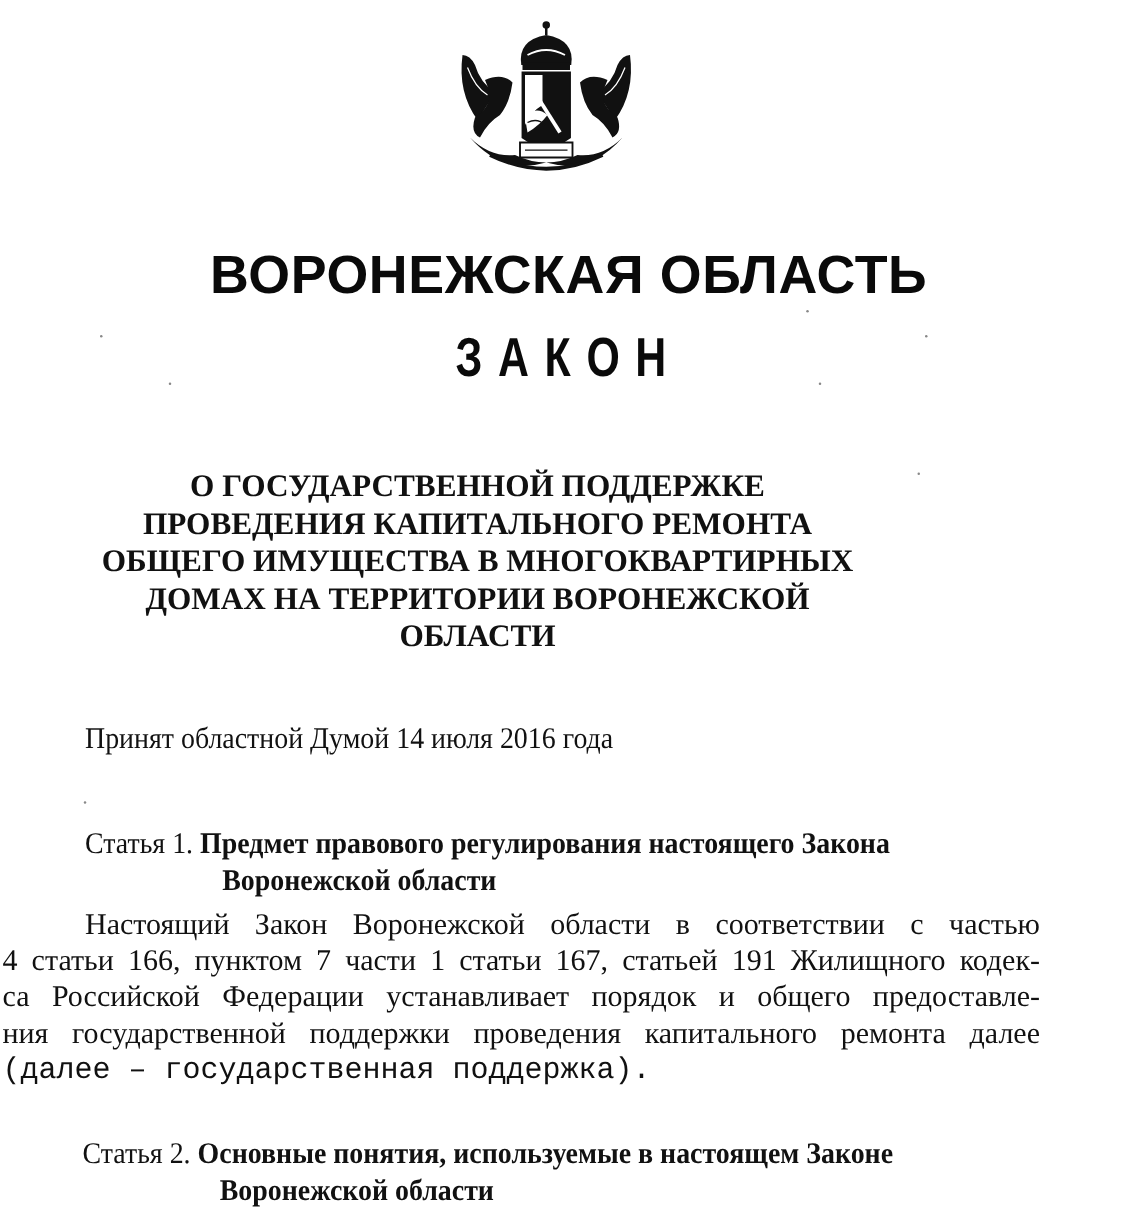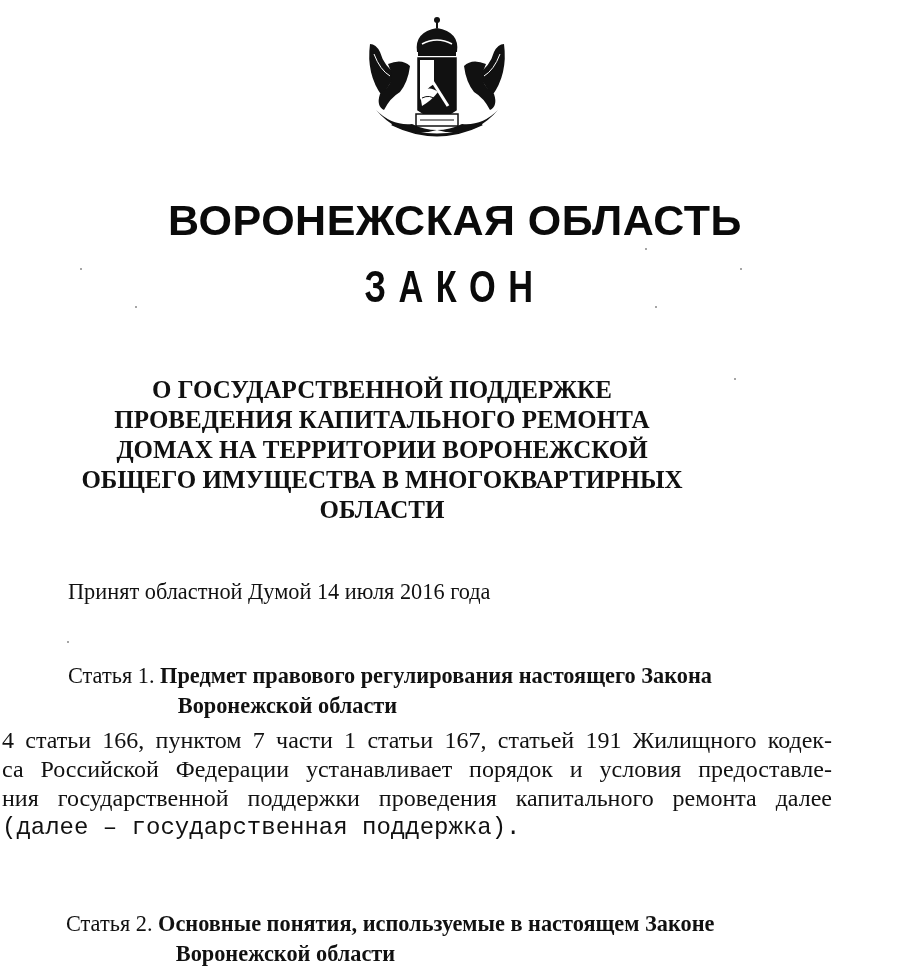--- a/index.html
+++ b/index.html
@@ -79,36 +79,37 @@
     <path d="M30 110 Q75 132 120 110" stroke="#111" stroke-width="3" fill="none"></path>
   </svg>
 </div>
 
 <div class="region-title">ВОРОНЕЖСКАЯ ОБЛАСТЬ</div>
 <div class="law-title">ЗАКОН</div>
 
 <div class="subject">
   <div>О ГОСУДАРСТВЕННОЙ ПОДДЕРЖКЕ</div>
   <div>ПРОВЕДЕНИЯ КАПИТАЛЬНОГО РЕМОНТА</div>
+  <div>ОБЩЕГО ИМУЩЕСТВА В МНОГОКВАРТИРНЫХ</div>
   <div>ДОМАХ НА ТЕРРИТОРИИ ВОРОНЕЖСКОЙ</div>
-  <div>ОБЩЕГО ИМУЩЕСТВА В МНОГОКВАРТИРНЫХ</div>
   <div>ОБЛАСТИ</div>
 </div>
 
 <div class="adopted">Принят областной Думой 14 июля 2016 года</div>
 
 <div class="article-head art1">
   <span class="num">Статья 1.</span>
   <span class="ttl">Предмет правового регулирования настоящего Закона</span>
   <span class="cont">Воронежской области</span>
 </div>
 
 <div class="para">
+  <span class="line first">Настоящий Закон Воронежской области в соответствии с частью</span>
   <span class="line">4 статьи 166, пунктом 7 части 1 статьи 167, статьей 191 Жилищного кодек-</span>
-  <span class="line">са Российской Федерации устанавливает порядок и условия предоставле-</span>
+  <span class="line">са Российской Федерации устанавливает порядок и общего предоставле-</span>
   <span class="line">ния государственной поддержки проведения капитального ремонта далее</span>
   <span class="line last">(далее – государственная поддержка).</span>
 </div>
 
 <div class="article-head art2">
   <span class="num">Статья 2.</span>
   <span class="ttl">Основные понятия, используемые в настоящем Законе</span>
   <span class="cont">Воронежской области</span>
 </div>
 

